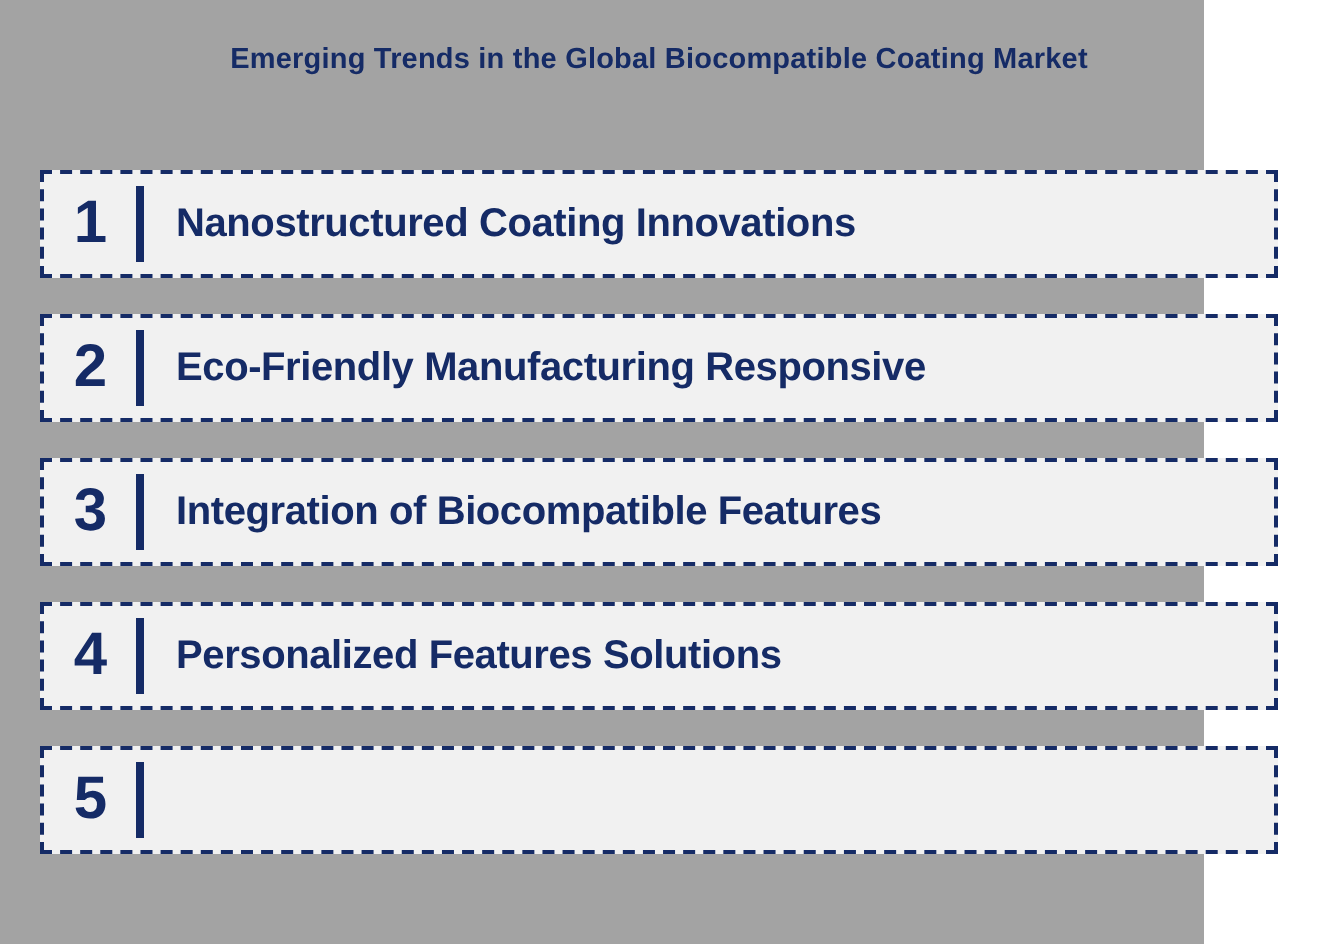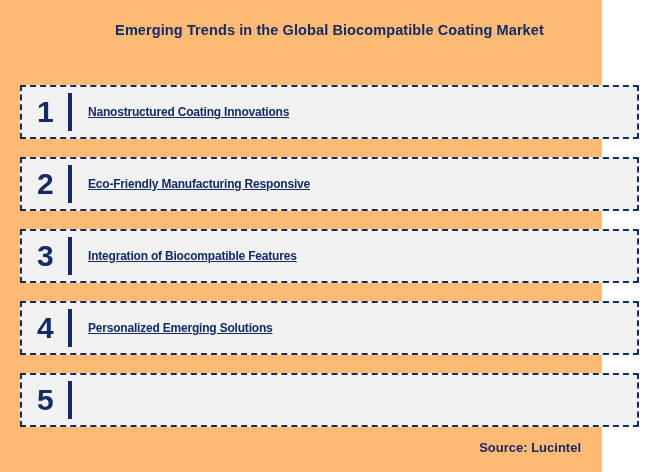--- a/index.html
+++ b/index.html
@@ -12,21 +12,21 @@
     height: 472px;
     font-family: "Liberation Sans", sans-serif;
     overflow: hidden;
     position: relative;
   }
 
   #page {
     position: relative;
     width: 602px;
     height: 472px;
-    background: #fdba74;
+    background: #a3a3a3;
     box-sizing: border-box;
   }
 
   #title {
     position: absolute;
     top: 22px;
     left: 0;
     width: 659px;
     text-align: center;
     font-size: 14.5px;
@@ -68,27 +68,26 @@
   .trend-divider {
     flex: 0 0 4px;
     width: 4px;
     height: 38px;
     background: #152b66;
     margin-right: 16px;
   }
 
   .trend-label {
     flex: 1 1 auto;
-    font-size: 12px;
+    font-size: 20px;
     font-weight: bold;
     color: #152b66;
     letter-spacing: -0.2px;
     white-space: nowrap;
     overflow: hidden;
-    text-decoration: underline;
   }
 
   #source {
     position: absolute;
     top: 440px;
     right: 21px;
     font-size: 13px;
     font-weight: bold;
     color: #152b66;
     text-align: right;
@@ -118,25 +117,24 @@
 
     <div class="trend-row">
       <div class="trend-number">3</div>
       <div class="trend-divider"></div>
       <div class="trend-label">Integration of Biocompatible Features</div>
     </div>
 
     <div class="trend-row">
       <div class="trend-number">4</div>
       <div class="trend-divider"></div>
-      <div class="trend-label">Personalized Emerging Solutions</div>
+      <div class="trend-label">Personalized Features Solutions</div>
     </div>
 
     <div class="trend-row">
       <div class="trend-number">5</div>
       <div class="trend-divider"></div>
     </div>
 
   </div>
 
-  <div id="source">Source: Lucintel</div>
 
 </div>
 
 </body></html>

